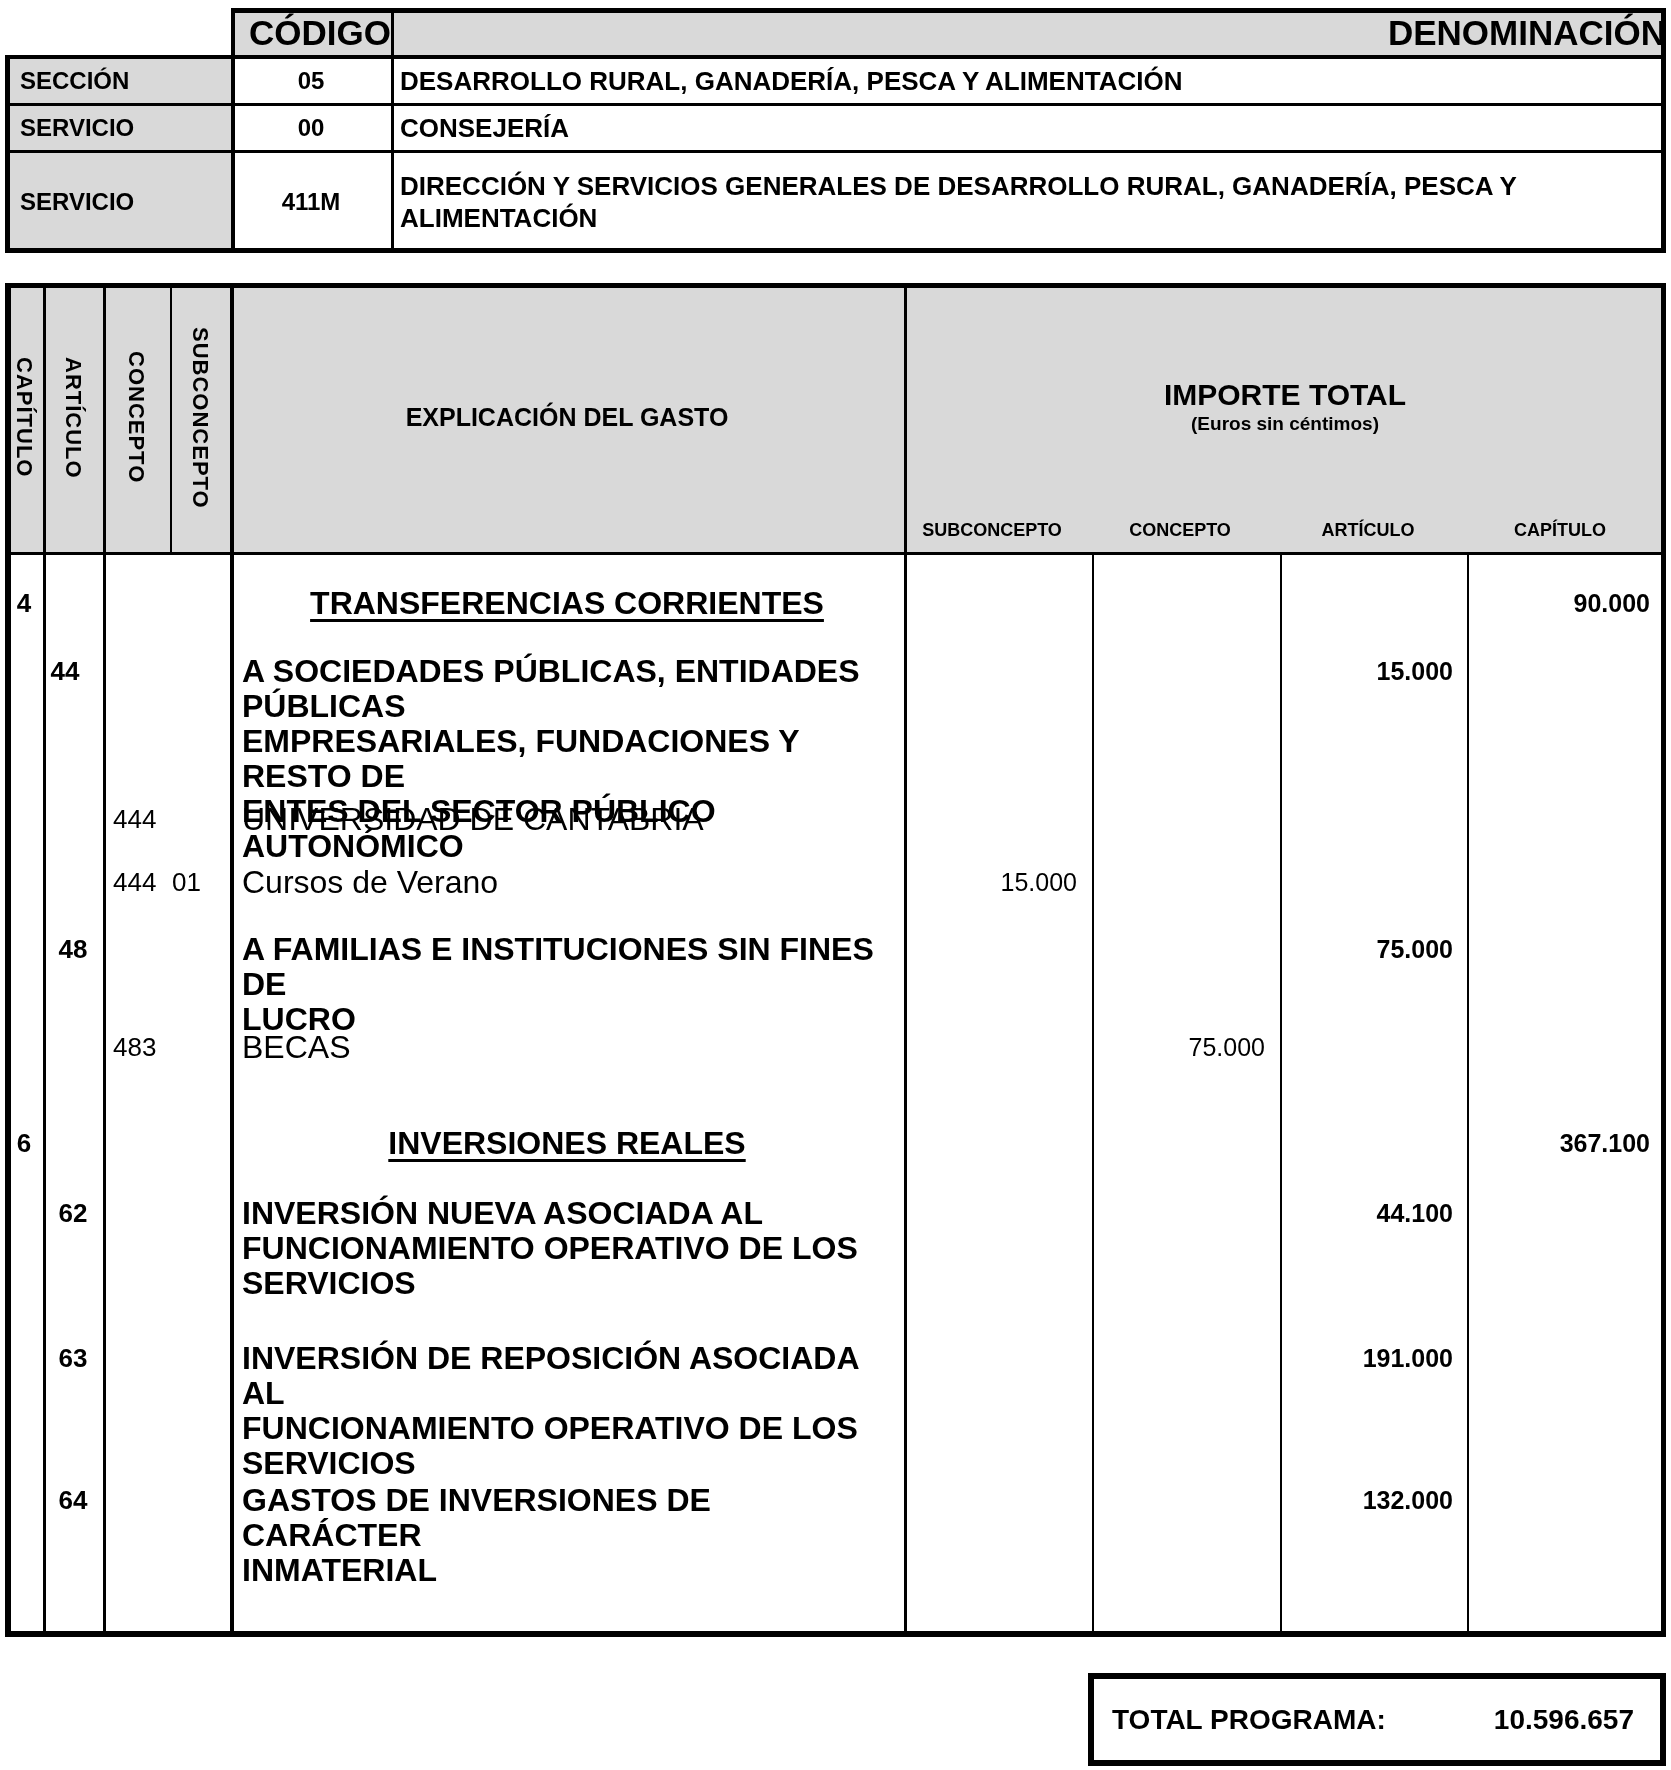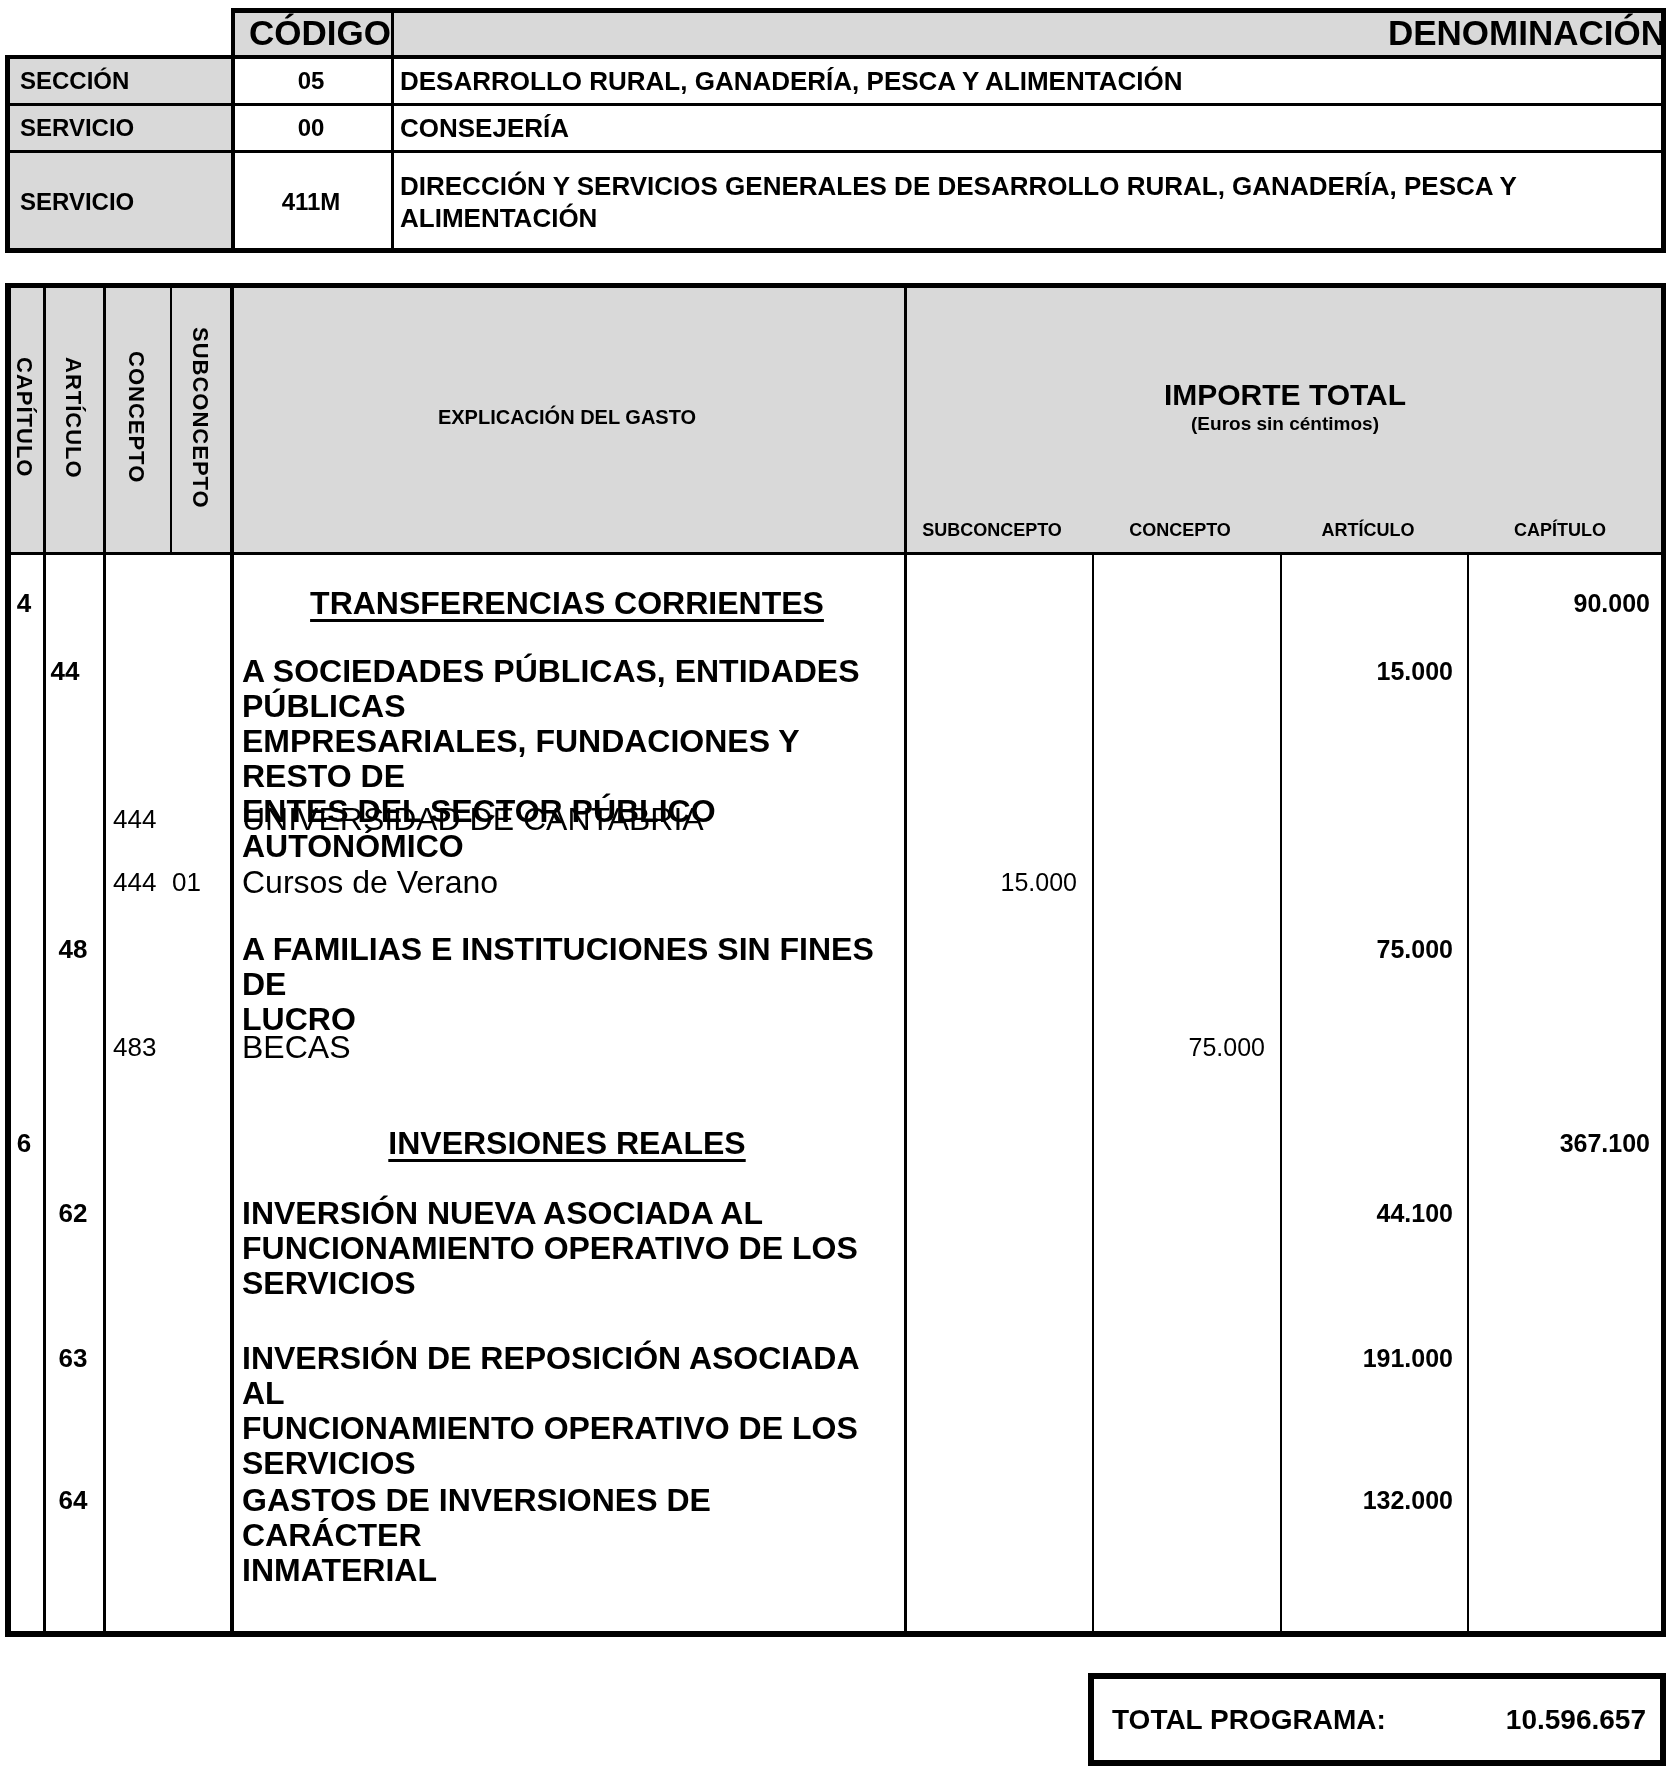--- a/index.html
+++ b/index.html
@@ -25,21 +25,21 @@
   .expl.title{left:225px;width:674px;text-align:center;text-decoration:underline;text-underline-offset:5px;}
   .amt{position:absolute;font-size:25px;line-height:34px;text-align:right;padding-right:8px;box-sizing:border-box;}
   .amt.sub{left:894px;width:186px;}
   .amt.con{left:1082px;width:186px;}
   .amt.art{left:1270px;width:186px;}
   .amt.cap{left:1457px;width:196px;}
   .subhdr{position:absolute;top:236px;font-size:18px;font-weight:bold;text-align:center;line-height:22px;}
   
   #total-box{position:absolute;left:1088px;top:1673px;width:578px;height:93px;border:6px solid #000;
              box-sizing:border-box;display:flex;align-items:center;justify-content:space-between;
-             padding:0 14px 0 18px;background:#fff;}
+             padding:0 26px 0 18px;background:#fff;}
   #total-box .lbl{font-size:28px;font-weight:bold;}
   #total-box .val{font-size:28px;font-weight:bold;}
 </style>
 </head>
 <body>
 
 <div>
 
   <div class="gray" style="left:231px;top:8px;width:160px;height:49px;"></div>
   <div class="gray" style="left:391px;top:8px;width:1275px;height:49px;"></div>
@@ -76,21 +76,21 @@
 
 <div id="main-table">
 
   <div class="gray" style="left:0;top:0;width:1661px;height:269px;"></div>
 
   <div class="rot" style="left:2px;">CAPÍTULO</div>
   <div class="rot" style="left:51px;">ARTÍCULO</div>
   <div class="rot" style="left:114px;">CONCEPTO</div>
   <div class="rot" style="left:178px;">SUBCONCEPTO</div>
 
-  <div class="abs" style="left:225px;top:0;width:674px;height:269px;display:flex;align-items:center;justify-content:center;font-size:20px;font-weight:bold;">EXPLICACIÓN DEL GASTO</div>
+  <div class="abs" style="left:225px;top:0;width:674px;height:269px;display:flex;align-items:center;justify-content:center;font-size:25px;font-weight:bold;">EXPLICACIÓN DEL GASTO</div>
 
   <div class="abs" style="left:899px;top:95px;width:762px;text-align:center;font-size:30px;font-weight:bold;line-height:34px;">IMPORTE TOTAL</div>
   <div class="abs" style="left:899px;top:130px;width:762px;text-align:center;font-size:19px;font-weight:bold;line-height:22px;">(Euros sin céntimos)</div>
 
   <div class="subhdr" style="left:894px;width:186px;">SUBCONCEPTO</div>
   <div class="subhdr" style="left:1082px;width:186px;">CONCEPTO</div>
   <div class="subhdr" style="left:1270px;width:186px;">ARTÍCULO</div>
   <div class="subhdr" style="left:1457px;width:196px;">CAPÍTULO</div>
 
   <div class="mt-row" style="top:303px;">

